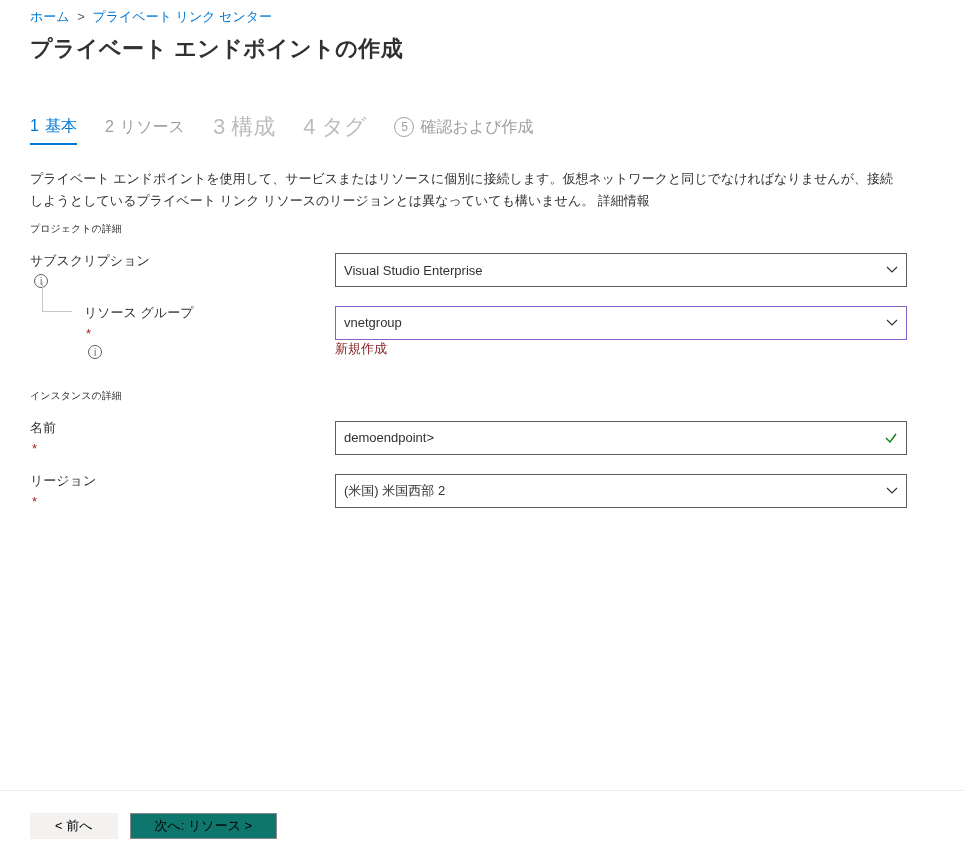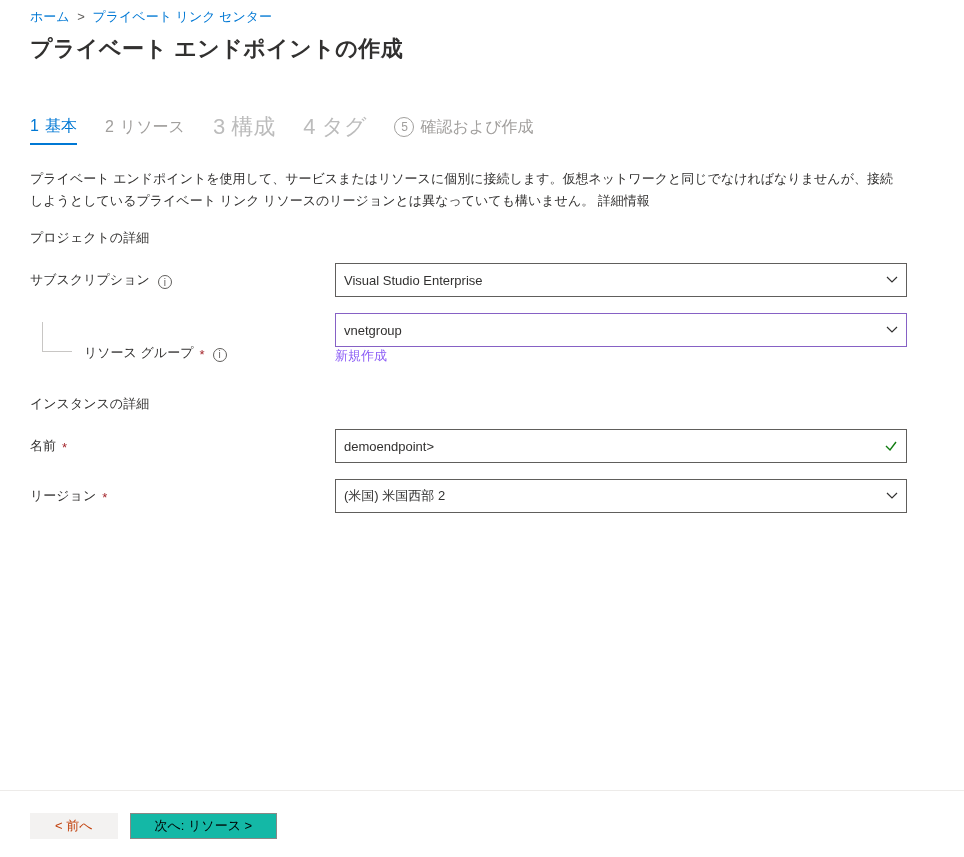--- a/index.html
+++ b/index.html
@@ -28,57 +28,57 @@
     .tab .num { font-size: 16px; color: inherit; }
     .tab.big { font-size: 22px; color: #bcbcbc; font-weight: 400; }
     .tab.big .num { font-size: 22px; }
     .tab.active { color: #0078d4; border-bottom: 2px solid #0078d4; }
     .tab.circled .num {
       display: inline-flex; align-items: center; justify-content: center;
       width: 20px; height: 20px; border: 1px solid #a19f9d; border-radius: 50%;
       font-size: 12px;
     }
     .desc { font-size: 13px; color: #323130; line-height: 1.7; margin-bottom: 8px; max-width: 870px; }
-    .section-head { font-size: 13px; color: #323130; margin: 17px 0 16px 0; }
+    .section-head { font-size: 10px; color: #323130; margin: 10px 0 16px 0; }
     .row { display: flex; align-items: center; margin-bottom: 16px; }
-    .label-col { width: 305px; display: flex; align-items: flex-end; gap: 4px; font-size: 13px; }
-    .label-col.indent { position: relative; padding-left: 54px; margin-top: 27px; }
+    .label-col { width: 305px; display: flex; align-items: flex-start; gap: 4px; font-size: 13px; flex-direction: column; }
+    .label-col.indent { position: relative; padding-left: 54px; }
     .indent-line {
       position: absolute; left: 12px; top: -22px; width: 30px; height: 30px;
       border-left: 1px solid #c8c6c4; border-bottom: 1px solid #c8c6c4;
     }
     .field-col { flex: 0 0 572px; }
     .select-box, .input-box {
       width: 572px; height: 26px; border: 1px solid #605e5c; background: #fff;
       display: flex; align-items: center; justify-content: space-between;
       padding: 16px 8px; font-size: 13px; cursor: pointer;
     }
     .select-box.highlight { border-color: #8661c5; }
     .input-box { border-color: #605e5c; cursor: text; }
     .chevron, .check { flex-shrink: 0; }
     .chevron svg { width: 12px; height: 12px; display: block; }
     .check svg { width: 14px; height: 14px; display: block; }
-    .link-new { color: #8b5cf6; font-size: 13px; text-decoration: none; display: inline-block; margin-top: 0; }
+    .link-new { color: #7f1d1d; font-size: 13px; text-decoration: none; display: inline-block; margin-top: 0; }
     .req { color: #a4262c; margin-left: 2px; }
     .info-icon {
       display: inline-flex; align-items: center; justify-content: center;
       width: 14px; height: 14px; border: 1px solid #605e5c; border-radius: 50%;
       font-size: 10px; color: #605e5c; margin-left: 4px;
     }
     .footer {
       position: absolute; left: 0; right: 0; bottom: 0;
       border-top: 1px solid #edebe9; padding: 22px 0 18px 30px;
       display: flex; gap: 12px;
     }
     .btn {
       height: 26px; padding: 0 24px; font-size: 13px;
-      background: #14b8a6; border: 1px solid #8a8886; cursor: pointer;
+      background: #0f766e; border: 1px solid #8a8886; cursor: pointer;
       display: inline-flex; align-items: center; justify-content: center;
     }
-    .btn.disabled { background: #f3f2f1; color: #c2410c; border-color: #f3f2f1; cursor: default; }
+    .btn.disabled { background: #f3f2f1; color: #000000; border-color: #f3f2f1; cursor: default; }
   </style>
 </head>
 <body>
 
 <div class="breadcrumb">
   <a href="#">ホーム</a>
   <span class="sep">&gt;</span>
   <a href="#">プライベート リンク センター</a>
 </div>
 

